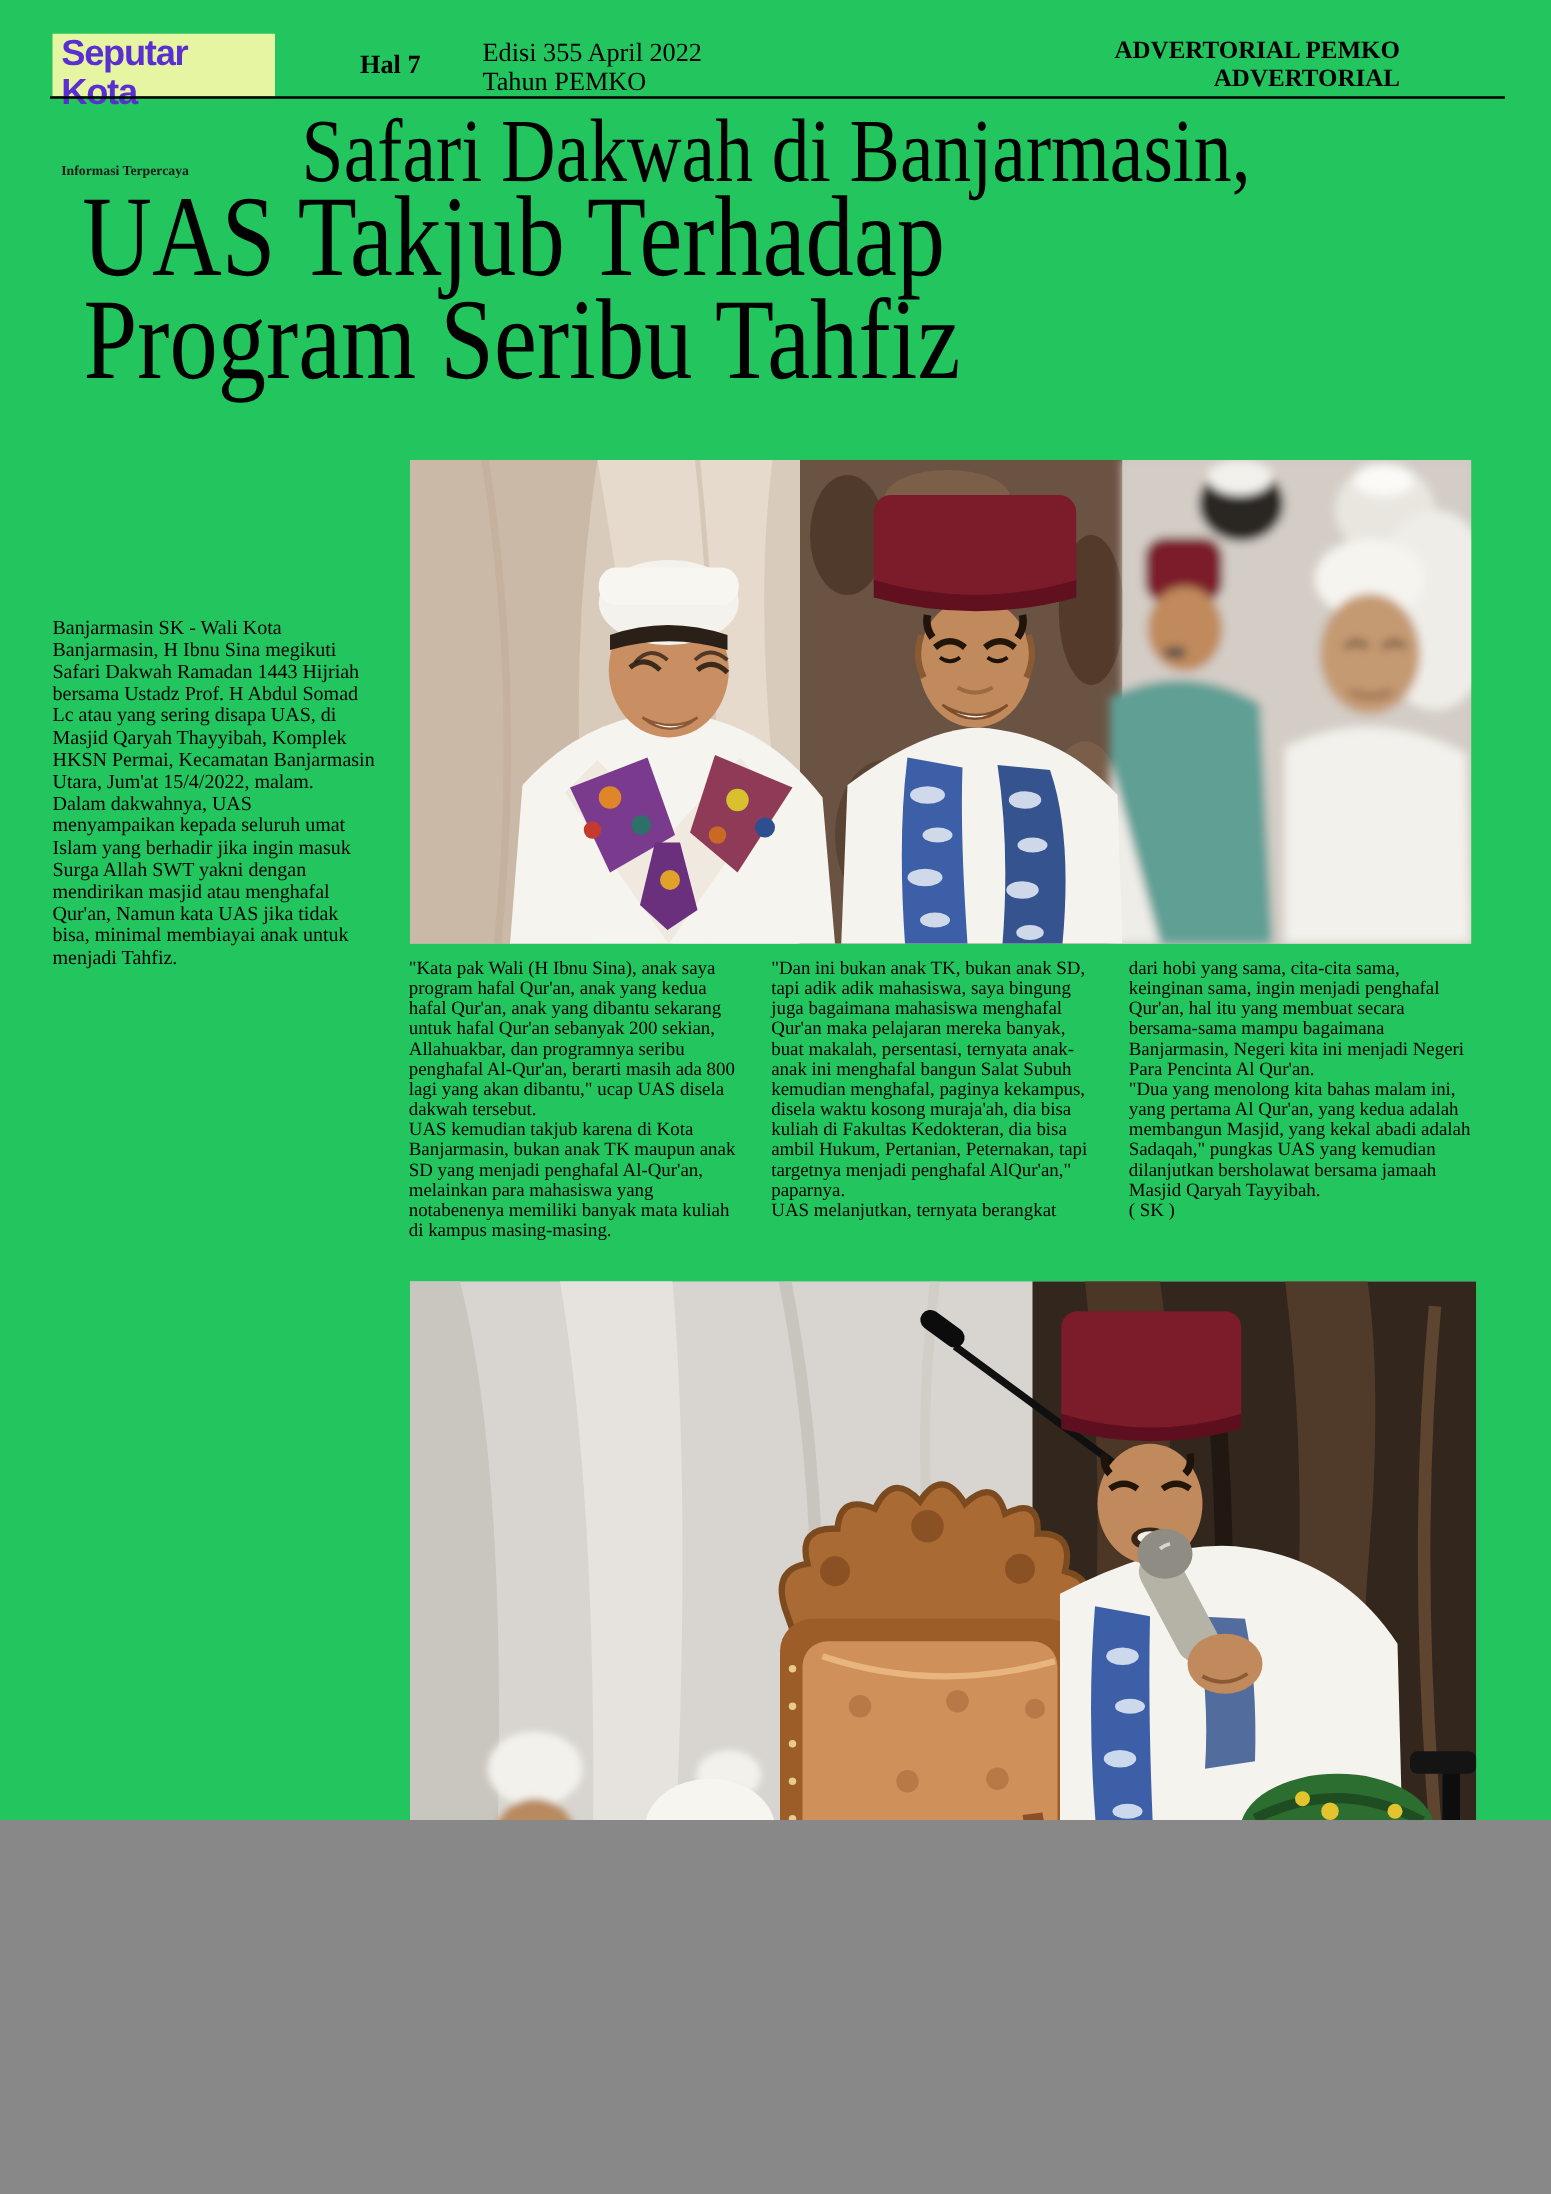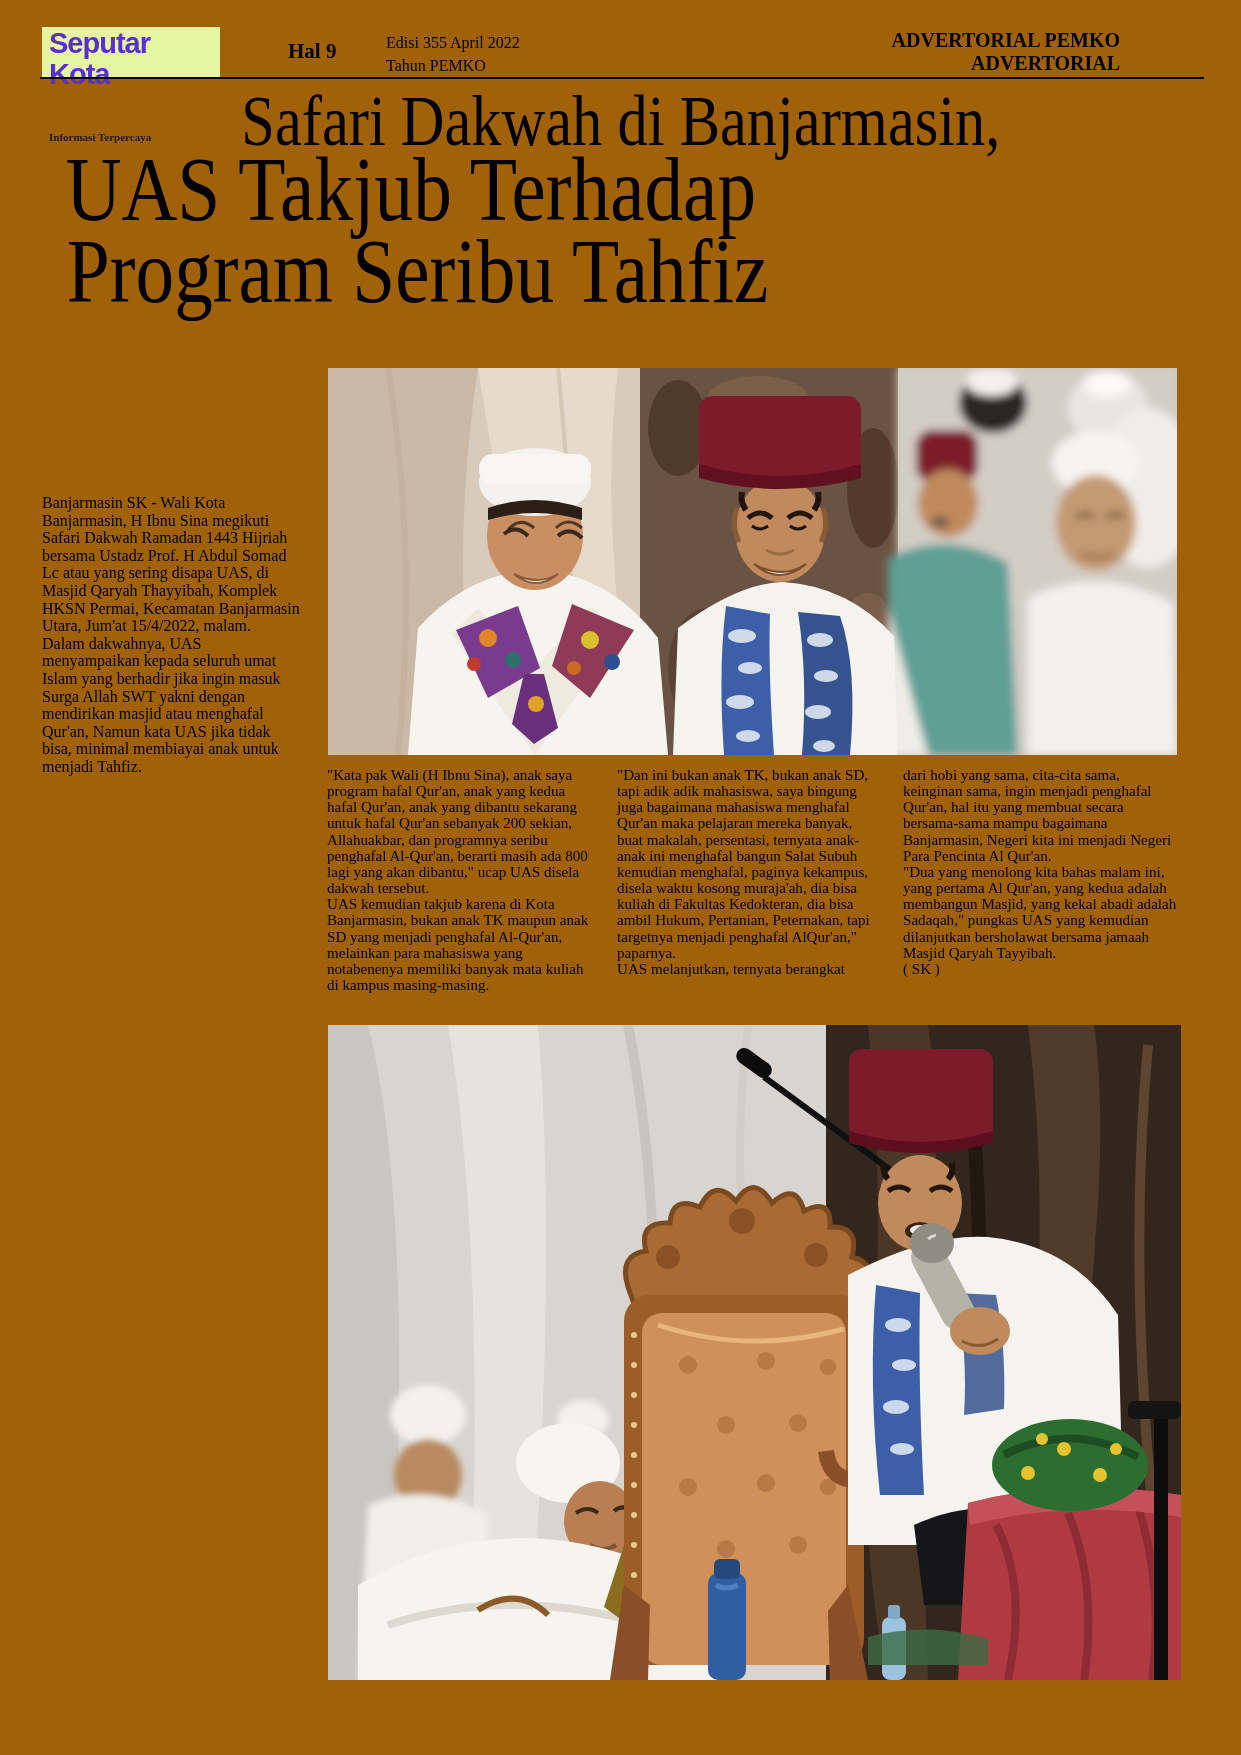--- a/index.html
+++ b/index.html
@@ -1,30 +1,30 @@
 <!DOCTYPE html>
 <html style="--logo-bg: #e6f5a1; --logo-text: #5a2fd1; --fez-red: #7c1b2a; --scarf-blue: #3c5fa8;"><head>
 <meta charset="utf-8">
 <style>
   html,body { margin:0; padding:0; background:#888; }
   .page {
-    position:relative; width:1241px; height:1755px; margin:0 auto;
-    background:#a16207; overflow:hidden;
+    position:relative; width:1241px; height:1456px; margin:0 auto;
+    background:#22c55e; overflow:hidden;
     font-family:"Liberation Serif", serif; color:#000;
   }
   .abs { position:absolute; }
 
   
   .logo-box { left:42px; top:27px; width:178px; height:50px;
     background:var(--logo-bg,#e6f5a1); padding:1px 7px 0 7px; box-sizing:border-box; }
   .logo-title { font-family:"Liberation Sans",sans-serif; font-weight:bold;
     font-size:29px; line-height:31px; letter-spacing:-1px; color:var(--logo-text,#5a2fd1); }
   .logo-tagline { font-size:11px; font-weight:bold; color:#1c1c1c; line-height:12px;margin-top:41px; }
   .hal { left:288px; top:39px; font-weight:bold; font-size:21px; }
-  .edition { left:386px; top:31px; font-size:16px; line-height:23px; }
+  .edition { left:386px; top:31px; font-size:21px; line-height:23px; }
   .advertorial { left:650px; top:29px; width:470px; text-align:right;
     font-weight:bold; font-size:20px; line-height:23px; }
   .header-rule { left:40px; top:77px; width:1164px; height:2px; background:#000; }
 
   
   .kicker { left:0; top:90px; width:1241px; text-align:center; font-size:72px; line-height:62px; }
   .hl-main { left:0; top:148px; width:1241px; text-align:left; font-size:92px; line-height:82px; }
   .cond { display:inline-block; transform:scaleX(0.84); transform-origin:50% 50%; white-space:nowrap; }
 
   
@@ -42,21 +42,21 @@
 </style>
 </head>
 <body>
 
 <div class="page">
 
   <div class="abs logo-box">
     <div class="logo-title">Seputar Kota</div>
     <div class="logo-tagline">Informasi Terpercaya</div>
   </div>
-  <div class="abs hal">Hal 9</div>
+  <div class="abs hal">Hal 7</div>
   <div class="abs edition">
     <div>Edisi 355 April 2022</div>
     <div>Tahun PEMKO</div>
   </div>
   <div class="abs advertorial">
     <div>ADVERTORIAL PEMKO</div>
     <div>ADVERTORIAL</div>
   </div>
   <div class="abs header-rule"></div>
 

